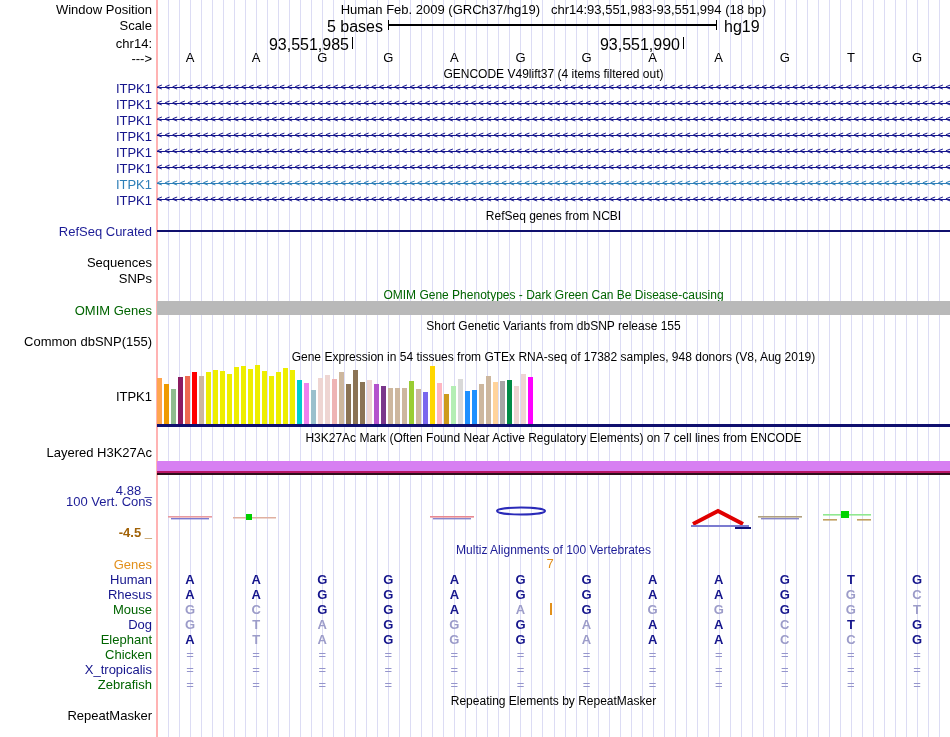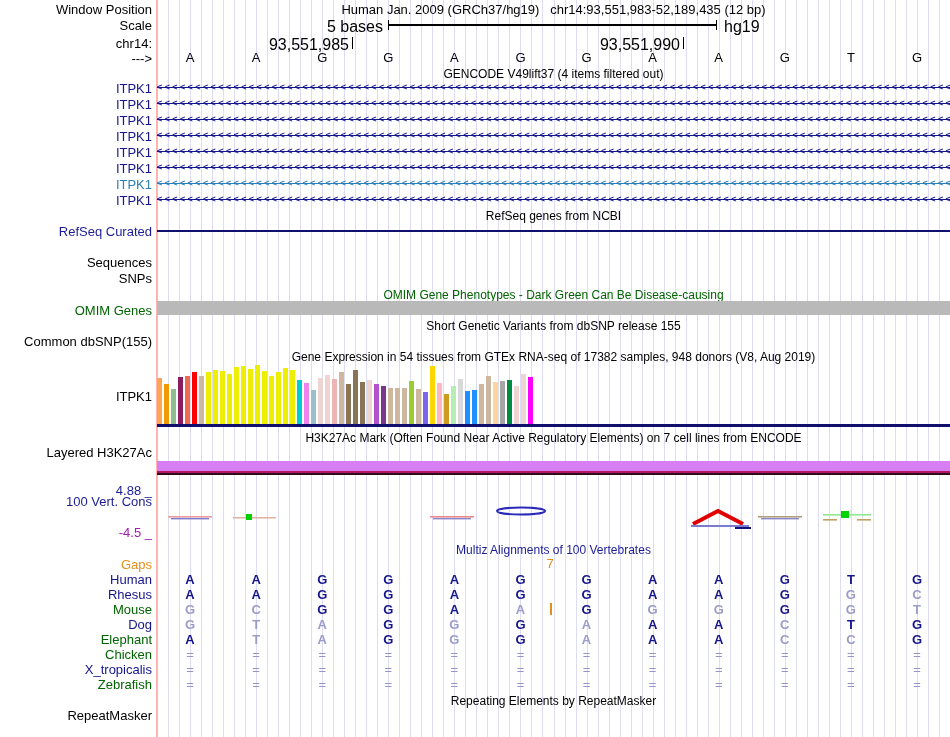--- a/index.html
+++ b/index.html
@@ -4,21 +4,21 @@
 <style>
   html,body{margin:0;padding:0;background:#fff;}
   #browser{position:relative;width:950px;height:737px;overflow:hidden;
     font-family:"Liberation Sans","DejaVu Sans",sans-serif;background:#fff;}
   .grid-line{position:absolute;top:0;bottom:0;width:1px;background:#dcdcf4;}
   #pink-line{position:absolute;top:0;bottom:0;left:156px;width:2px;background:#ffb3b3;}
   .lbl{position:absolute;left:0;width:152px;text-align:right;font-size:13px;color:#000;white-space:nowrap;}
   .ctitle{position:absolute;left:157px;width:793px;text-align:center;font-size:12px;color:#000;white-space:nowrap;}
   .navy{color:#1c1c96;}
   .green{color:#006400;}
-  .maroon{color:#a21caf;}
+  .maroon{color:#a16207;font-weight:bold;}
   .orange{color:#e2901c;}
   .gene-row{position:absolute;left:157px;width:793px;height:16px;overflow:hidden;white-space:nowrap;
     font-size:9px;font-weight:bold;letter-spacing:2.4px;line-height:16px;}
   .gene-row span.arrows{position:relative;top:-1px;}
   .seq-letter,.aln-letter{position:absolute;transform:translateX(-50%);font-size:13px;white-space:nowrap;}
   .aln-letter{font-weight:bold;}
   .bar{position:absolute;width:5px;}
   .hline{position:absolute;left:157px;width:793px;}
   .tick{position:absolute;width:1px;background:#000;}
   .coord{position:absolute;font-size:16px;color:#000;white-space:nowrap;}
@@ -96,21 +96,21 @@
       <div class="grid-line" style="left: 883.917px;"></div>
       <div class="grid-line" style="left: 894.931px;"></div>
       <div class="grid-line" style="left: 905.944px;"></div>
       <div class="grid-line" style="left: 916.958px;"></div>
       <div class="grid-line" style="left: 927.972px;"></div>
       <div class="grid-line" style="left: 938.986px;"></div>
     </div>
   <div id="pink-line"></div>
 
   <div class="lbl" style="top:2px">Window Position</div>
-  <div class="ctitle" style="top:2px;font-size:13px"><span>Human Jan. 2009 (GRCh37/hg19)</span>&nbsp;&nbsp;&nbsp;<span>chr14:93,551,983-52,189,435 (12 bp)</span></div>
+  <div class="ctitle" style="top:2px;font-size:13px"><span>Human Feb. 2009 (GRCh37/hg19)</span>&nbsp;&nbsp;&nbsp;<span>chr14:93,551,983-93,551,994 (18 bp)</span></div>
 
   <div class="lbl" style="top:18px">Scale</div>
   <div class="coord" style="top:18px;left:290px;width:93px;text-align:right">5 bases</div>
   <div style="position:absolute;left:388px;top:24px;width:329px;height:2px;background:#000"></div>
   <div class="tick" style="left:388px;top:20px;height:10px"></div>
   <div class="tick" style="left:716px;top:20px;height:10px"></div>
   <div class="coord" style="top:18px;left:724px">hg19</div>
 
   <div class="lbl" style="top:36px">chr14:</div>
   <div id="coords">
@@ -254,21 +254,21 @@
       <rect x="735" y="33" width="16" height="2" fill="#10107a"></rect>
       <rect x="758" y="22" width="44" height="1.6" fill="#b0a080"></rect>
       <rect x="761" y="24" width="38" height="1.4" fill="#8888c8"></rect>
       <rect x="823" y="20" width="48" height="1.6" fill="#90e890"></rect>
       <rect x="841" y="17" width="8" height="7" fill="#00d400"></rect>
       <rect x="823" y="25" width="14" height="1.6" fill="#c0a060"></rect>
       <rect x="857" y="25" width="14" height="1.6" fill="#c0a060"></rect>
     </svg>
 
   <div class="ctitle navy" style="top:543px">Multiz Alignments of 100 Vertebrates</div>
-  <div class="lbl orange" style="top:557px">Gaps</div>
+  <div class="lbl orange" style="top:557px">Genes</div>
   <div id="align-rows">
       <div class="aln-letter orange" style="left: 550px; top: 556px; font-weight: normal;">7</div>
       <div class="lbl" style="top: 572px; color: rgb(20, 20, 140);">Human</div>
       <div class="aln-letter" style="left: 190.042px; top: 572px; color: rgb(21, 21, 140);">A</div>
       <div class="aln-letter" style="left: 256.125px; top: 572px; color: rgb(21, 21, 140);">A</div>
       <div class="aln-letter" style="left: 322.208px; top: 572px; color: rgb(21, 21, 140);">G</div>
       <div class="aln-letter" style="left: 388.292px; top: 572px; color: rgb(21, 21, 140);">G</div>
       <div class="aln-letter" style="left: 454.375px; top: 572px; color: rgb(21, 21, 140);">A</div>
       <div class="aln-letter" style="left: 520.458px; top: 572px; color: rgb(21, 21, 140);">G</div>
       <div class="aln-letter" style="left: 586.542px; top: 572px; color: rgb(21, 21, 140);">G</div>

